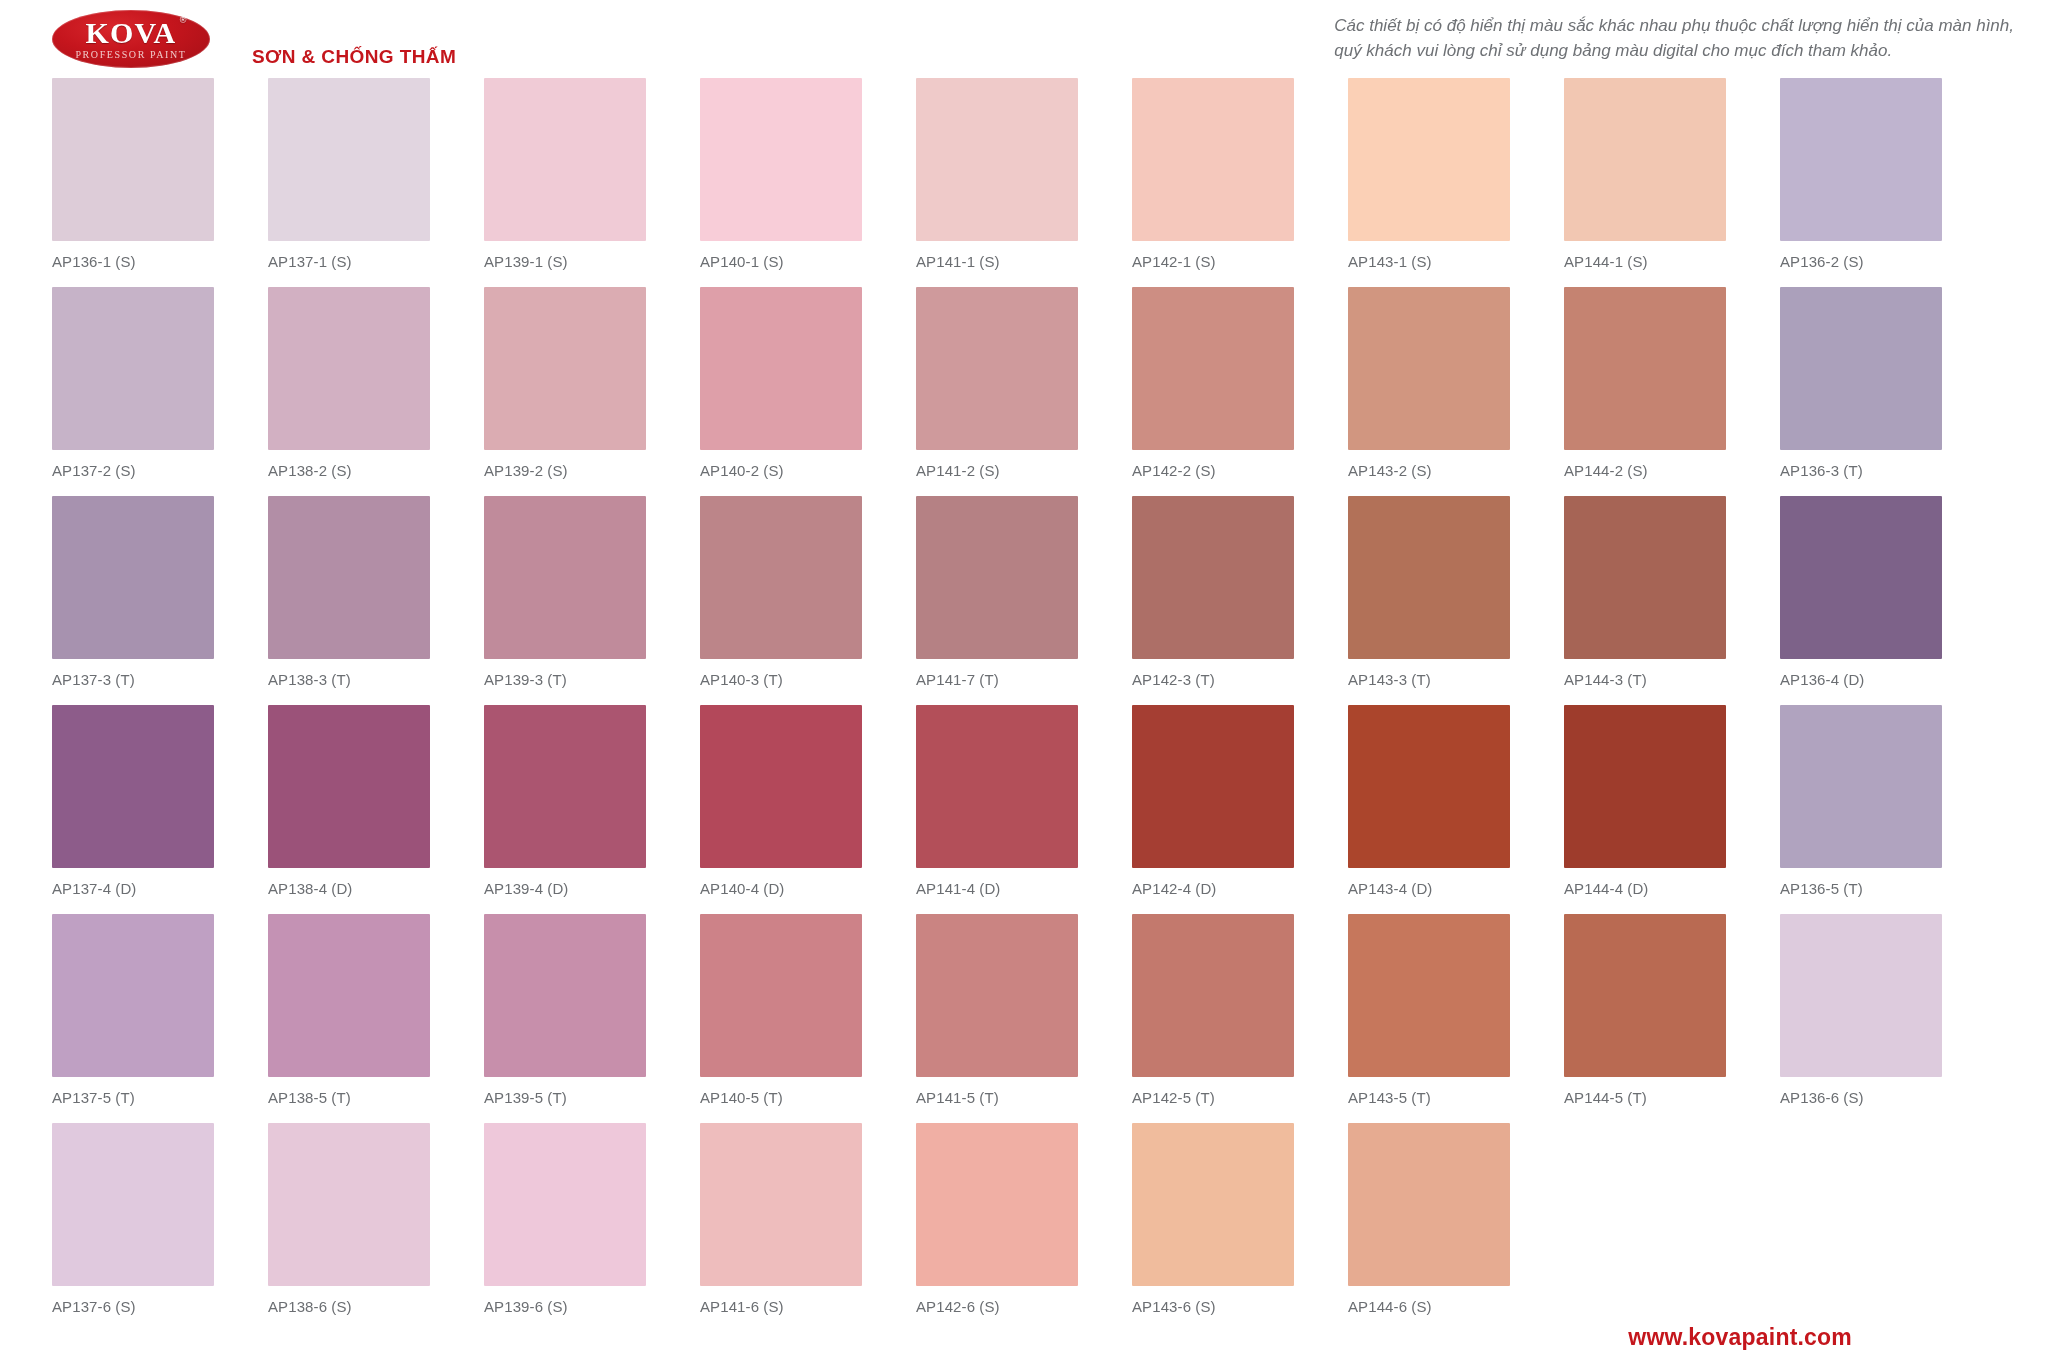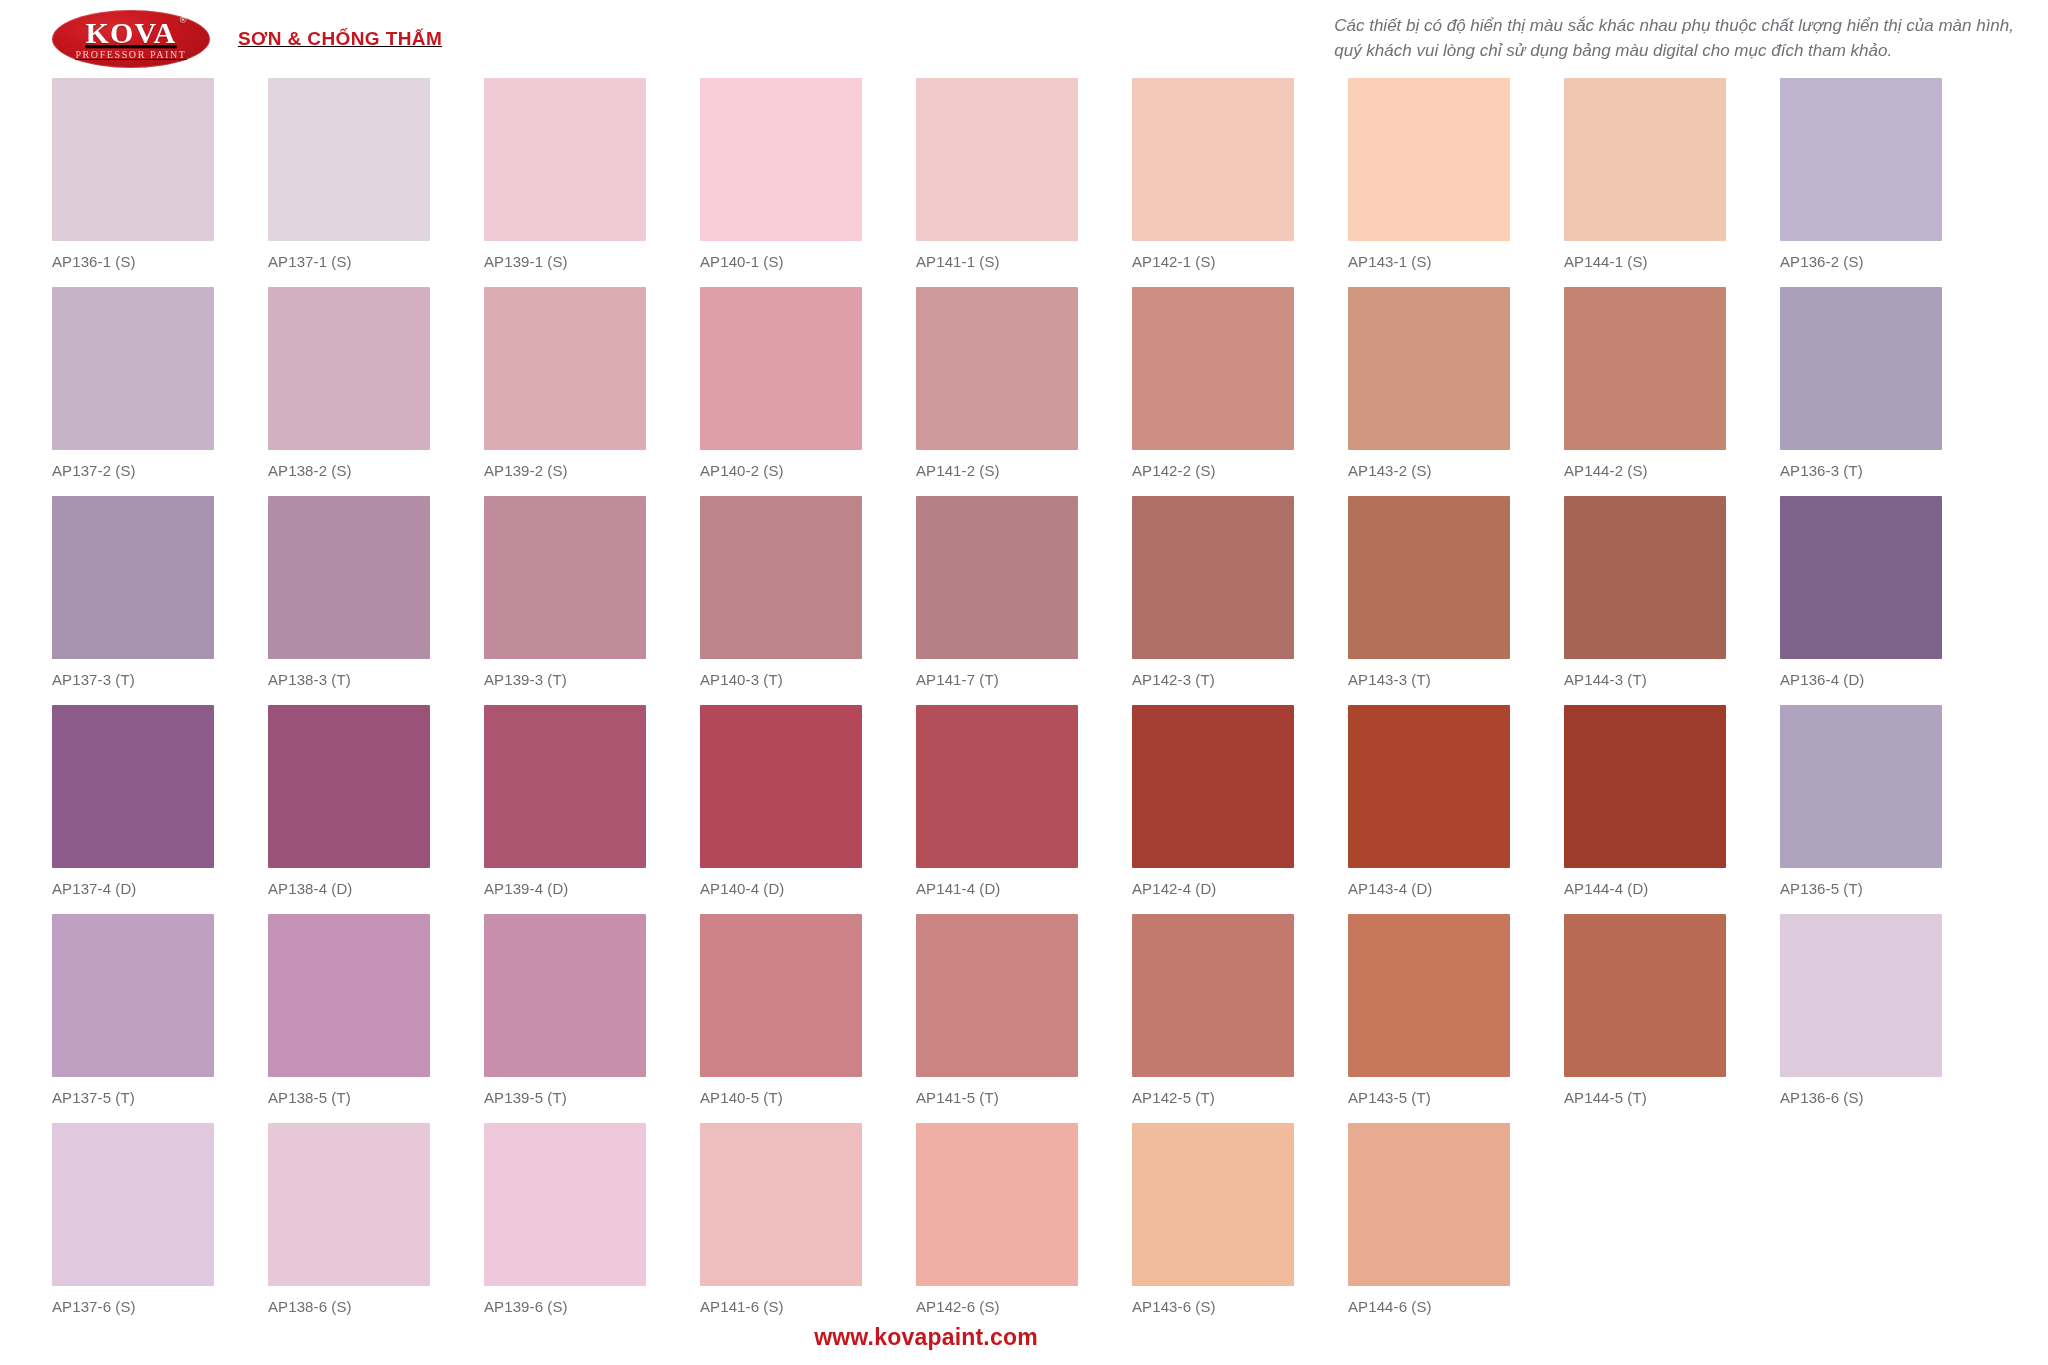--- a/index.html
+++ b/index.html
@@ -22,24 +22,23 @@
     position: absolute;
     top: 0; left: 0;
     width: 2048px;
     height: 78px;
     display: flex;
     align-items: center;
     padding: 0 34px 0 52px;
   }
   .brand {
     display: flex;
-    align-items: center;
-    gap: 28px;
+    align-items: flex-end;
+    gap: 42px;
     flex: 0 0 auto;
-    text-decoration: underline;
   }
   .logo-oval {
     position: relative;
     width: 158px;
     height: 58px;
     border-radius: 50%;
     background: radial-gradient(ellipse at 38% 30%, #d8262c 0%, #c5151d 42%, #a30f16 100%);
     display: flex;
     flex-direction: column;
     align-items: center;
@@ -117,21 +116,21 @@
     letter-spacing: 0.1px;
     white-space: nowrap;
   }
 
   
   .footer {
     position: absolute;
     left: 0;
     bottom: 14px;
     width: 1852px;
-    text-align: center;
+    text-align: right;
   }
   .footer-url {
     font-size: 23px;
     font-weight: bold;
     color: #c4161c;
     letter-spacing: 0.2px;
   }
 </style>
 </head>
 <body>

